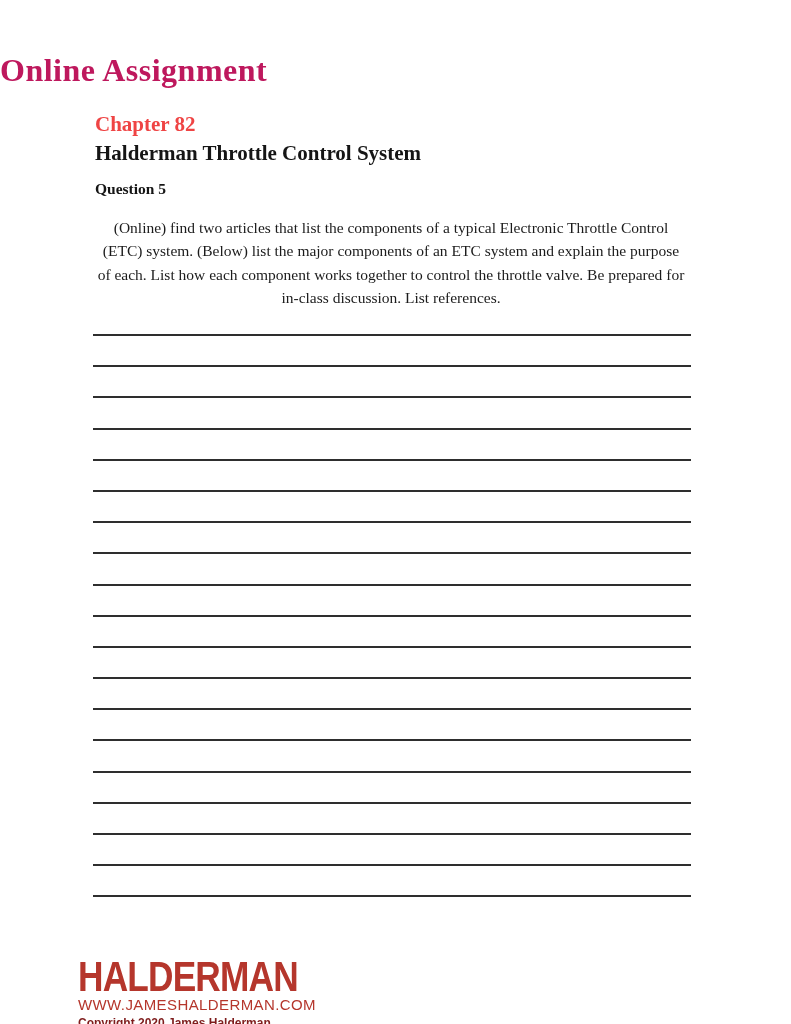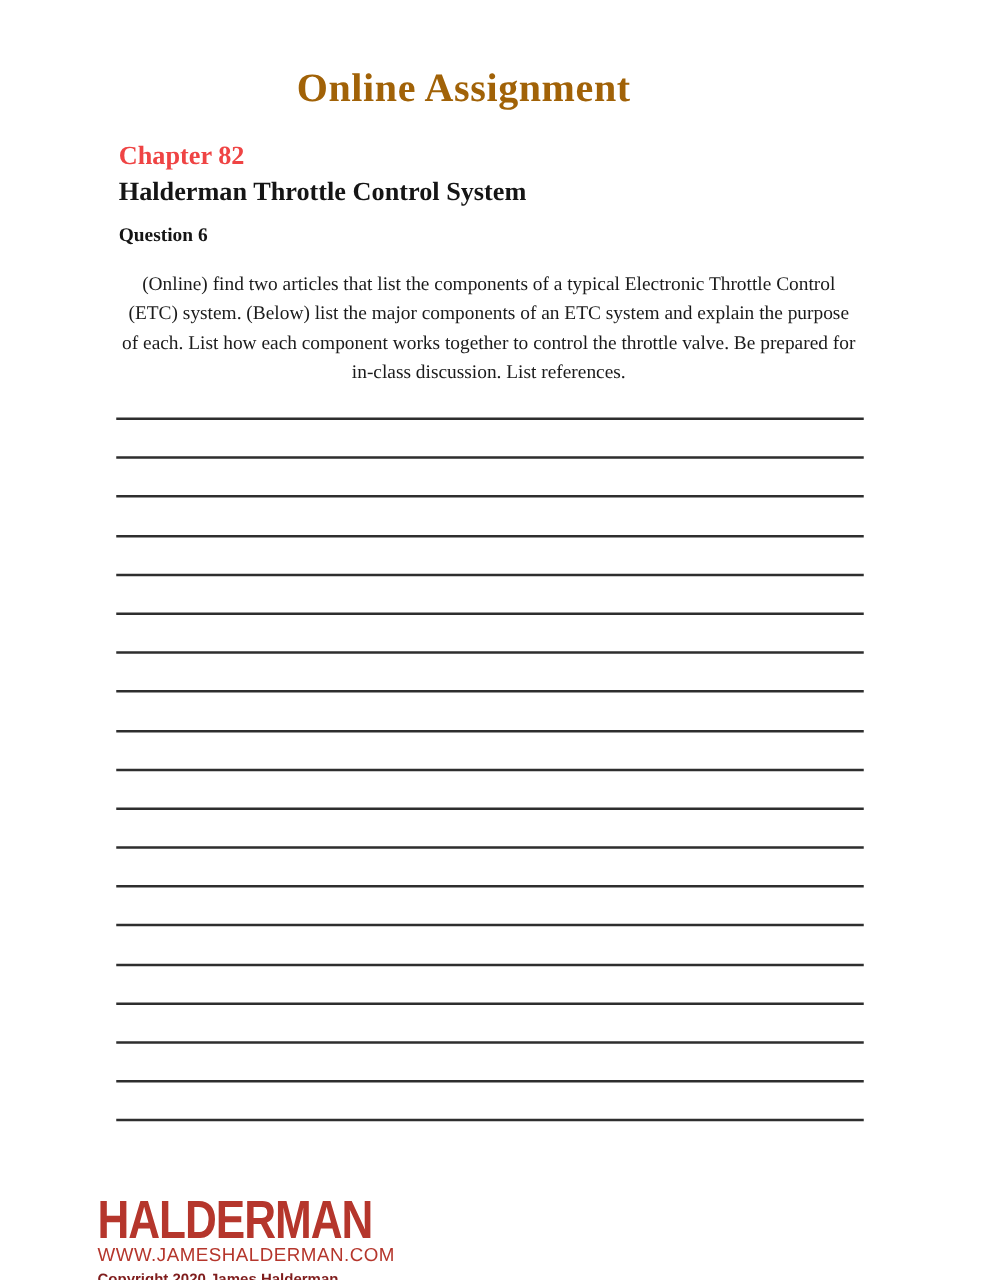--- a/index.html
+++ b/index.html
@@ -14,25 +14,25 @@
     background: #ffffff;
     font-family: "Liberation Serif", serif;
     color: #1a1a1a;
     overflow: hidden;
   }
   .doc-title {
     position: absolute;
     top: 52px;
     left: 0;
     width: 742px;
-    text-align: center;
+    text-align: left;
     font-size: 32px;
     font-weight: bold;
     letter-spacing: 0.5px;
-    color: #a16207;
+    color: #be185d;
   }
   .chapter-label {
     position: absolute;
     top: 112px;
     left: 95px;
     font-size: 21px;
     font-weight: bold;
     color: #ef4444;
   }
   .chapter-title {
@@ -114,21 +114,21 @@
 <body>
 
 <div class="page">
 
   <div class="doc-title">Online Assignment</div>
 
   <div class="chapter-label">Chapter 82</div>
 
   <div class="chapter-title">Halderman Throttle Control System</div>
 
-  <div class="question-label">Question 6</div>
+  <div class="question-label">Question 5</div>
 
   <div class="question-text">(Online) find two articles that list the components of a typical Electronic Throttle Control (ETC) system. (Below) list the major components of an ETC system and explain the purpose of each. List how each component works together to control the throttle valve. Be prepared for in-class discussion. List references.</div>
 
   <div class="answer-lines">
       <div class="answer-line"></div>
       <div class="answer-line"></div>
       <div class="answer-line"></div>
       <div class="answer-line"></div>
       <div class="answer-line"></div>
       <div class="answer-line"></div>

